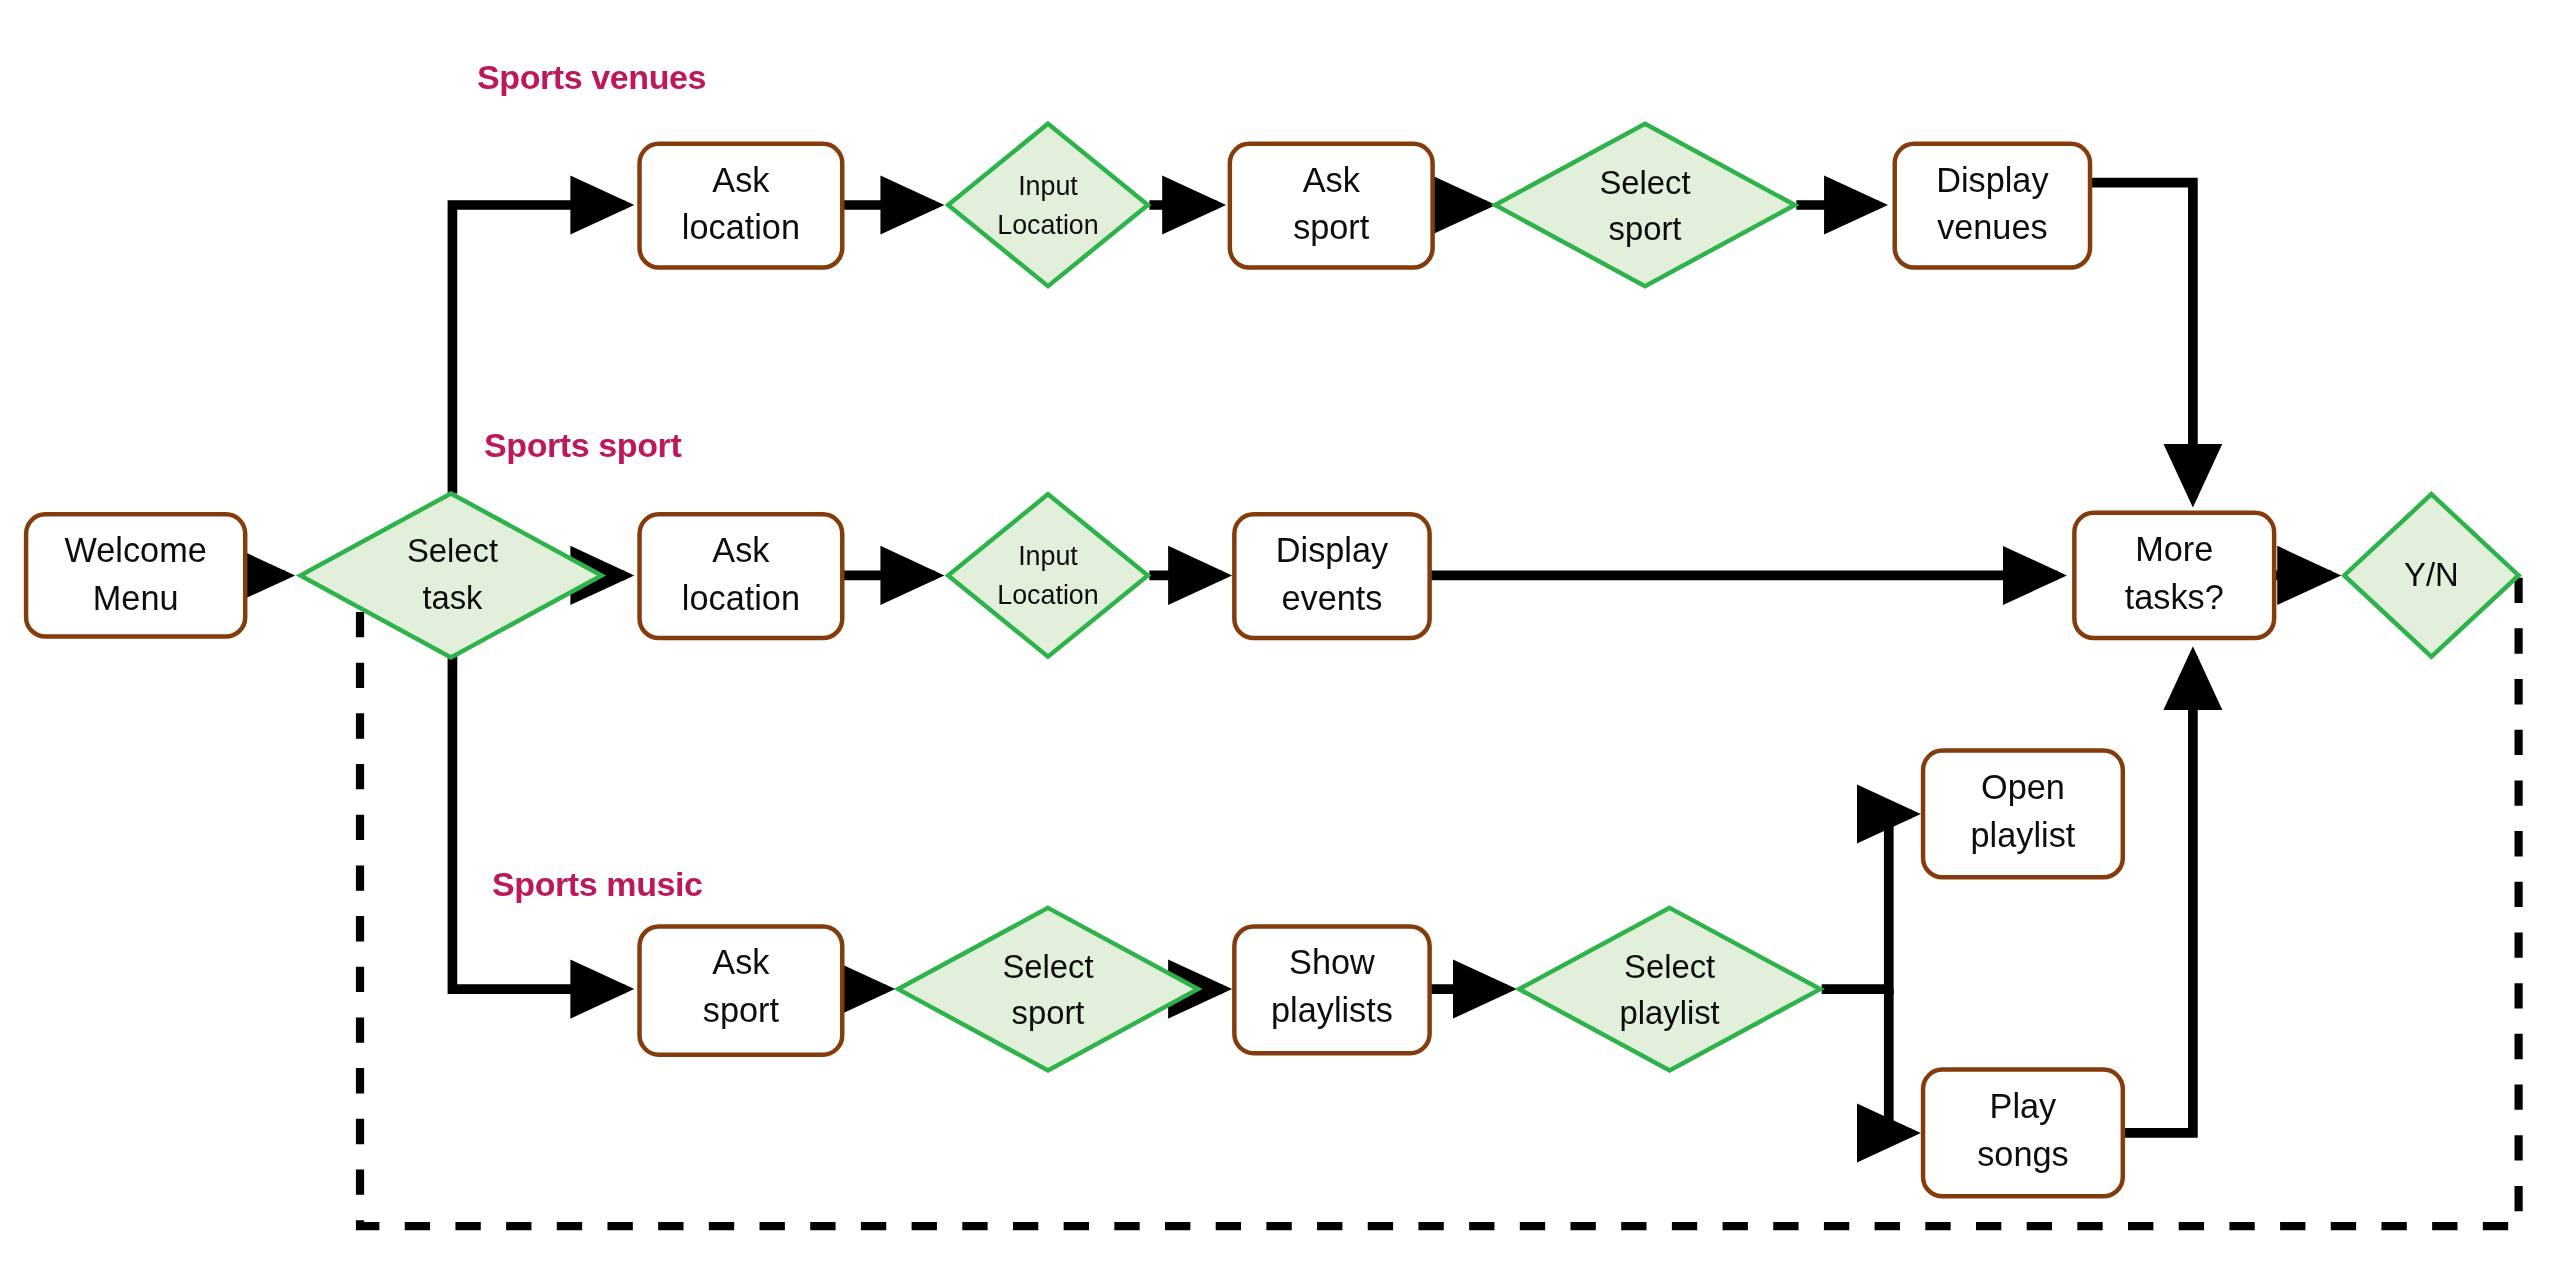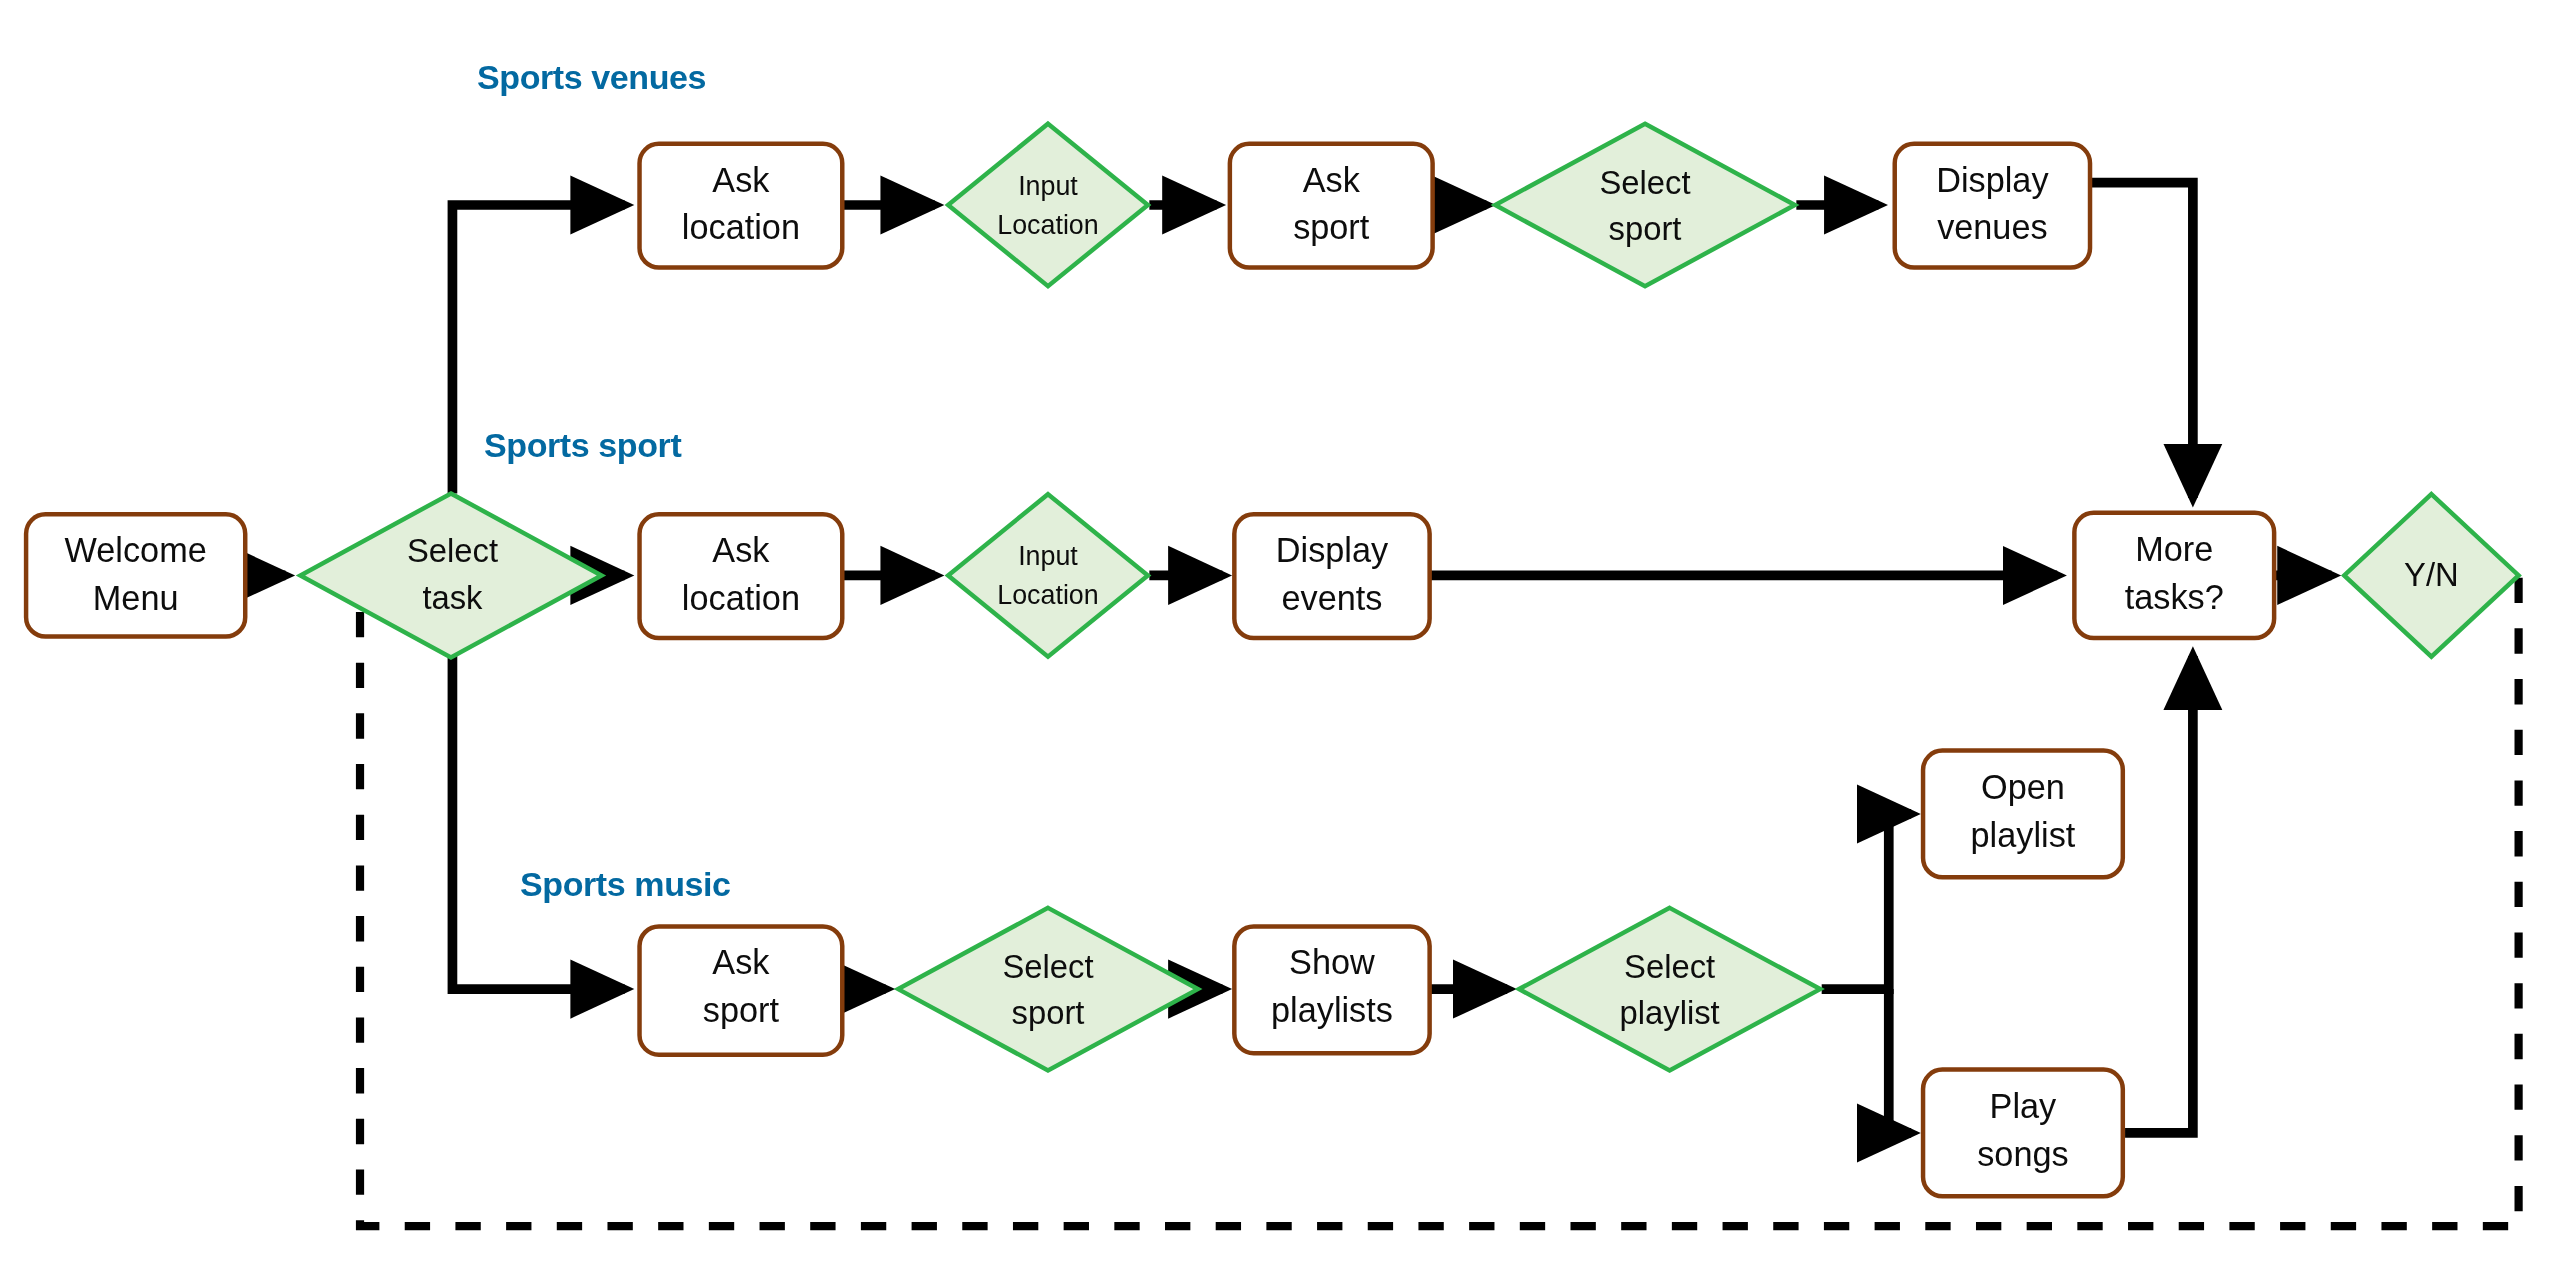--- a/index.html
+++ b/index.html
@@ -20,42 +20,42 @@
     top: 0;
     left: 0;
     width: 2576px;
     height: 1288px;
   }
   .lane-title {
     position: absolute;
     font-family: "Liberation Sans", sans-serif;
     font-weight: bold;
     font-size: 34px;
-    color: #0369a1;
+    color: #be185d;
     white-space: nowrap;
     letter-spacing: -0.4px;
   }
   .node-label {
     font-family: "Liberation Sans", sans-serif;
     fill: #0d0d0d;
     text-anchor: middle;
     dominant-baseline: middle;
   }
   .proc-label { font-size: 46px; }
   .dec-label  { font-size: 44px; }
   .dec-label-sm { font-size: 36px; }
 </style>
 </head>
 <body>
 
 <div id="stage">
 
   <div class="lane-title" style="left:477px; top:58px;">Sports venues</div>
   <div class="lane-title" style="left:484px; top:426px;">Sports sport</div>
-  <div class="lane-title" style="left:520px; top:865px;">Sports music</div>
+  <div class="lane-title" style="left:492px; top:865px;">Sports music</div>
 
   <svg class="layer" viewBox="0 0 3456 1728" preserveAspectRatio="none">
     <defs>
       <marker id="ah" markerWidth="7" markerHeight="7" refX="5.6" refY="3.5" orient="auto" markerUnits="strokeWidth">
         <path d="M0,0.45 L6.6,3.5 L0,6.55 Z" fill="#000000"></path>
       </marker>
     </defs>
 
     <g stroke="#000000" stroke-width="13" fill="none">
 

